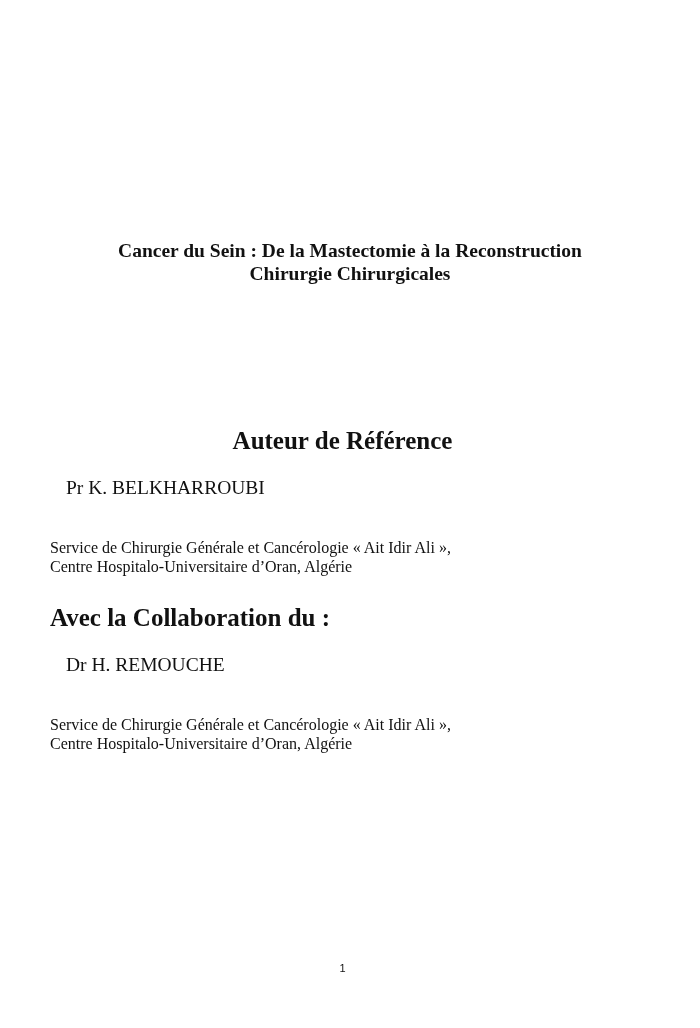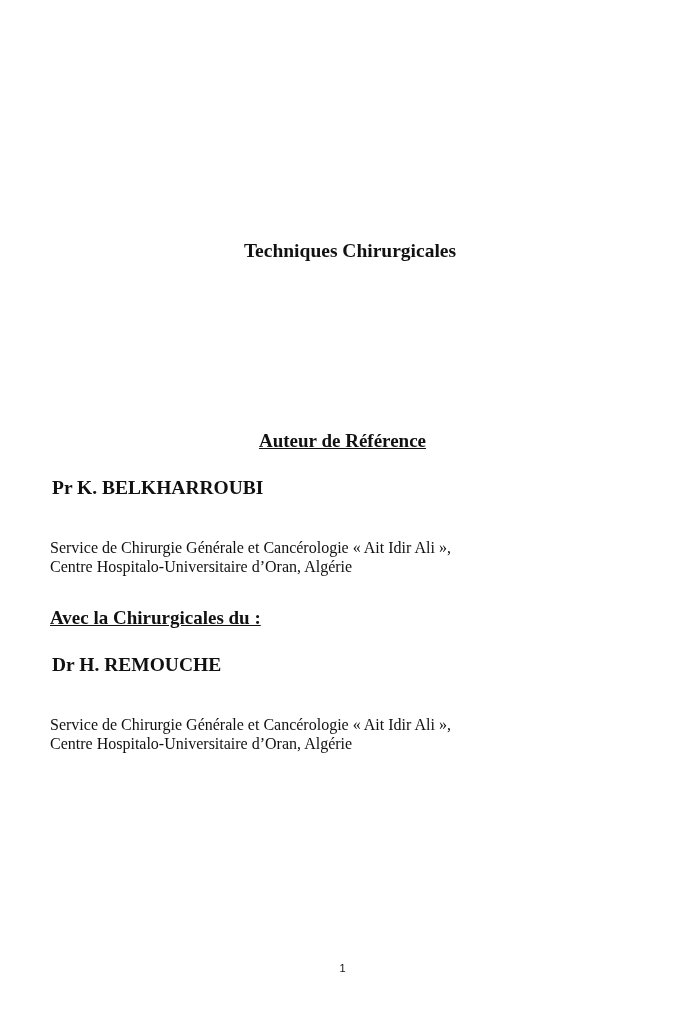--- a/index.html
+++ b/index.html
@@ -2,48 +2,49 @@
 <html><head>
 <meta charset="utf-8">
 <style>
   html, body { margin:0; padding:0; background:#ffffff; }
   body { width:700px; height:1028px; position:relative; overflow:hidden;
          font-family:"Liberation Serif", "DejaVu Serif", serif; color:#111111; }
   .page { position:absolute; inset:0; background:#ffffff; }
   .title { position:absolute; left:0; width:700px; top:239px; text-align:center;
            font-weight:bold; font-size:19.5px; line-height:23px; }
   .title div { white-space:nowrap; }
-  .section-heading { position:absolute; font-weight:bold; font-size:19px; line-height:22px; white-space:nowrap;text-decoration:underline; }
+  .section-heading { position:absolute; font-weight:bold; font-size:25px; line-height:22px; white-space:nowrap; }
   .auteur-heading { left:0; width:685px; top:430px; text-align:center; }
   .collab-heading { left:50px; top:607px; }
-  .author-name { position:absolute; left:52px; font-weight:bold; font-size:19.5px; line-height:22px; white-space:nowrap; }
+  .author-name { position:absolute; left:66px; font-weight:normal; font-size:19.5px; line-height:22px; white-space:nowrap; }
   .affil { position:absolute; left:50px; font-size:16px; line-height:19px; white-space:nowrap;margin-top:38px; }
   .affil div { white-space:nowrap; }
   .page-number { position:absolute; left:0; width:685px; top:962px; text-align:center;
                  font-family:"Liberation Sans", "DejaVu Sans", sans-serif; font-size:11px; }
 </style>
 </head>
 <body>
 
 <div class="page">
 
   <div class="title">
-    <div>Techniques Chirurgicales</div>
+    <div>Cancer du Sein : De la Mastectomie à la Reconstruction</div>
+    <div>Chirurgie Chirurgicales</div>
   </div>
 
   <div class="section-heading auteur-heading">Auteur de Référence</div>
 
   <div class="author-name" style="top:477px;">Pr K. BELKHARROUBI</div>
 
   <div class="affil" style="top:500px;">
     <div>Service de Chirurgie Générale et Cancérologie « Ait Idir Ali »,</div>
     <div>Centre Hospitalo-Universitaire d’Oran, Algérie</div>
   </div>
 
-  <div class="section-heading collab-heading">Avec la Chirurgicales du :</div>
+  <div class="section-heading collab-heading">Avec la Collaboration du :</div>
 
   <div class="author-name" style="top:654px;">Dr H. REMOUCHE</div>
 
   <div class="affil" style="top:677px;">
     <div>Service de Chirurgie Générale et Cancérologie « Ait Idir Ali »,</div>
     <div>Centre Hospitalo-Universitaire d’Oran, Algérie</div>
   </div>
 
   <div class="page-number">1</div>
 

